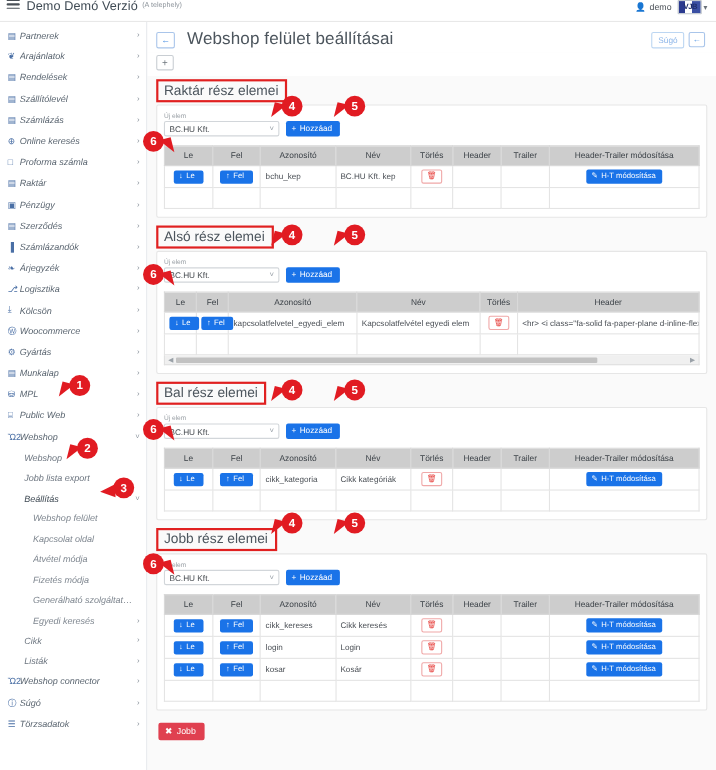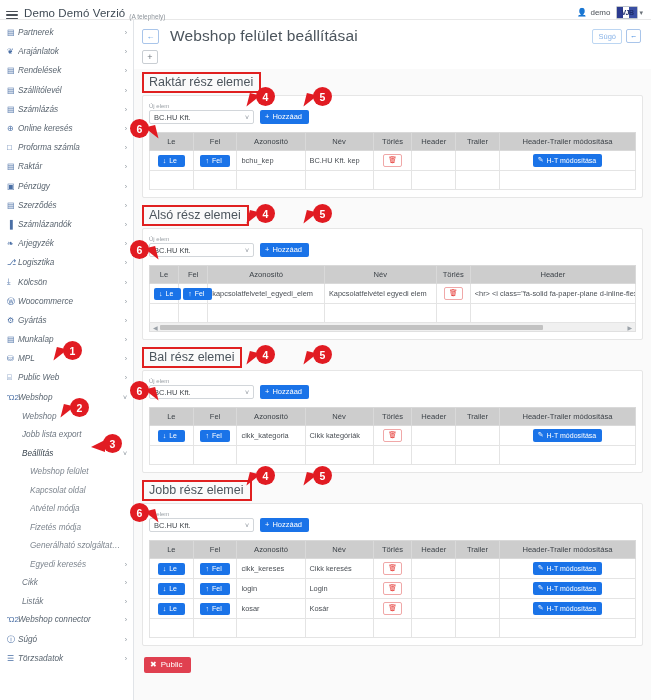--- a/index.html
+++ b/index.html
@@ -9,21 +9,21 @@
     overflow: hidden;
     background: #ffffff;
     font-family: "Liberation Sans", sans-serif;
     -webkit-font-smoothing: antialiased;
   }
   #app { position: relative; width: 651px; height: 700px; overflow: hidden; background:#fff; }
 
   
   .topbar {
     height: 20px; width: 651px;
-    display: flex; align-items: flex-end;
+    display: flex; align-items: flex-start;
     padding: 0 6px;
     background: #ffffff;
     border-bottom: 1px solid #e8e8e8;
     position: relative; z-index: 5;
   }
   .hamburger { width: 12px; margin-right: 6px; display: flex; flex-direction: column; justify-content: center; gap: 2px; cursor: pointer; }
   .hamburger i { display: block; height: 1.4px; background: #4a5057; border-radius: 1px; }
   .brand { font-size: 11.5px; color: #3f4a54; letter-spacing: .1px; }
   .brand-sub { font-size: 6.5px; color: #8d949b; margin-left: 4px; position: relative; top: 1px; }
   .topbar-right { margin-left: auto; display: flex; align-items: center; gap: 6px; padding-right: 2px; }
@@ -670,21 +670,21 @@
                     <td>&nbsp;</td>
                     <td>&nbsp;</td>
                   </tr>
                 </tbody>
               </table>
             </div></div>
         </div>
 
       <button class="btn-discard">
         <span>✖</span>
-        <span>Public</span>
+        <span>Jobb</span>
       </button>
     </div>
   </div>
 
   <div id="callouts">
       <div class="mk tl-dl" style="left: 63px; top: 341px;">1</div>
       <div class="mk tl-dl" style="left: 70px; top: 398px;">2</div>
       <div class="mk tl-l" style="left: 103px; top: 434px;">3</div>
       <div class="mk tl-dl" style="left: 256px; top: 87px;">4</div>
       <div class="mk tl-dl" style="left: 313px; top: 87px;">5</div>

